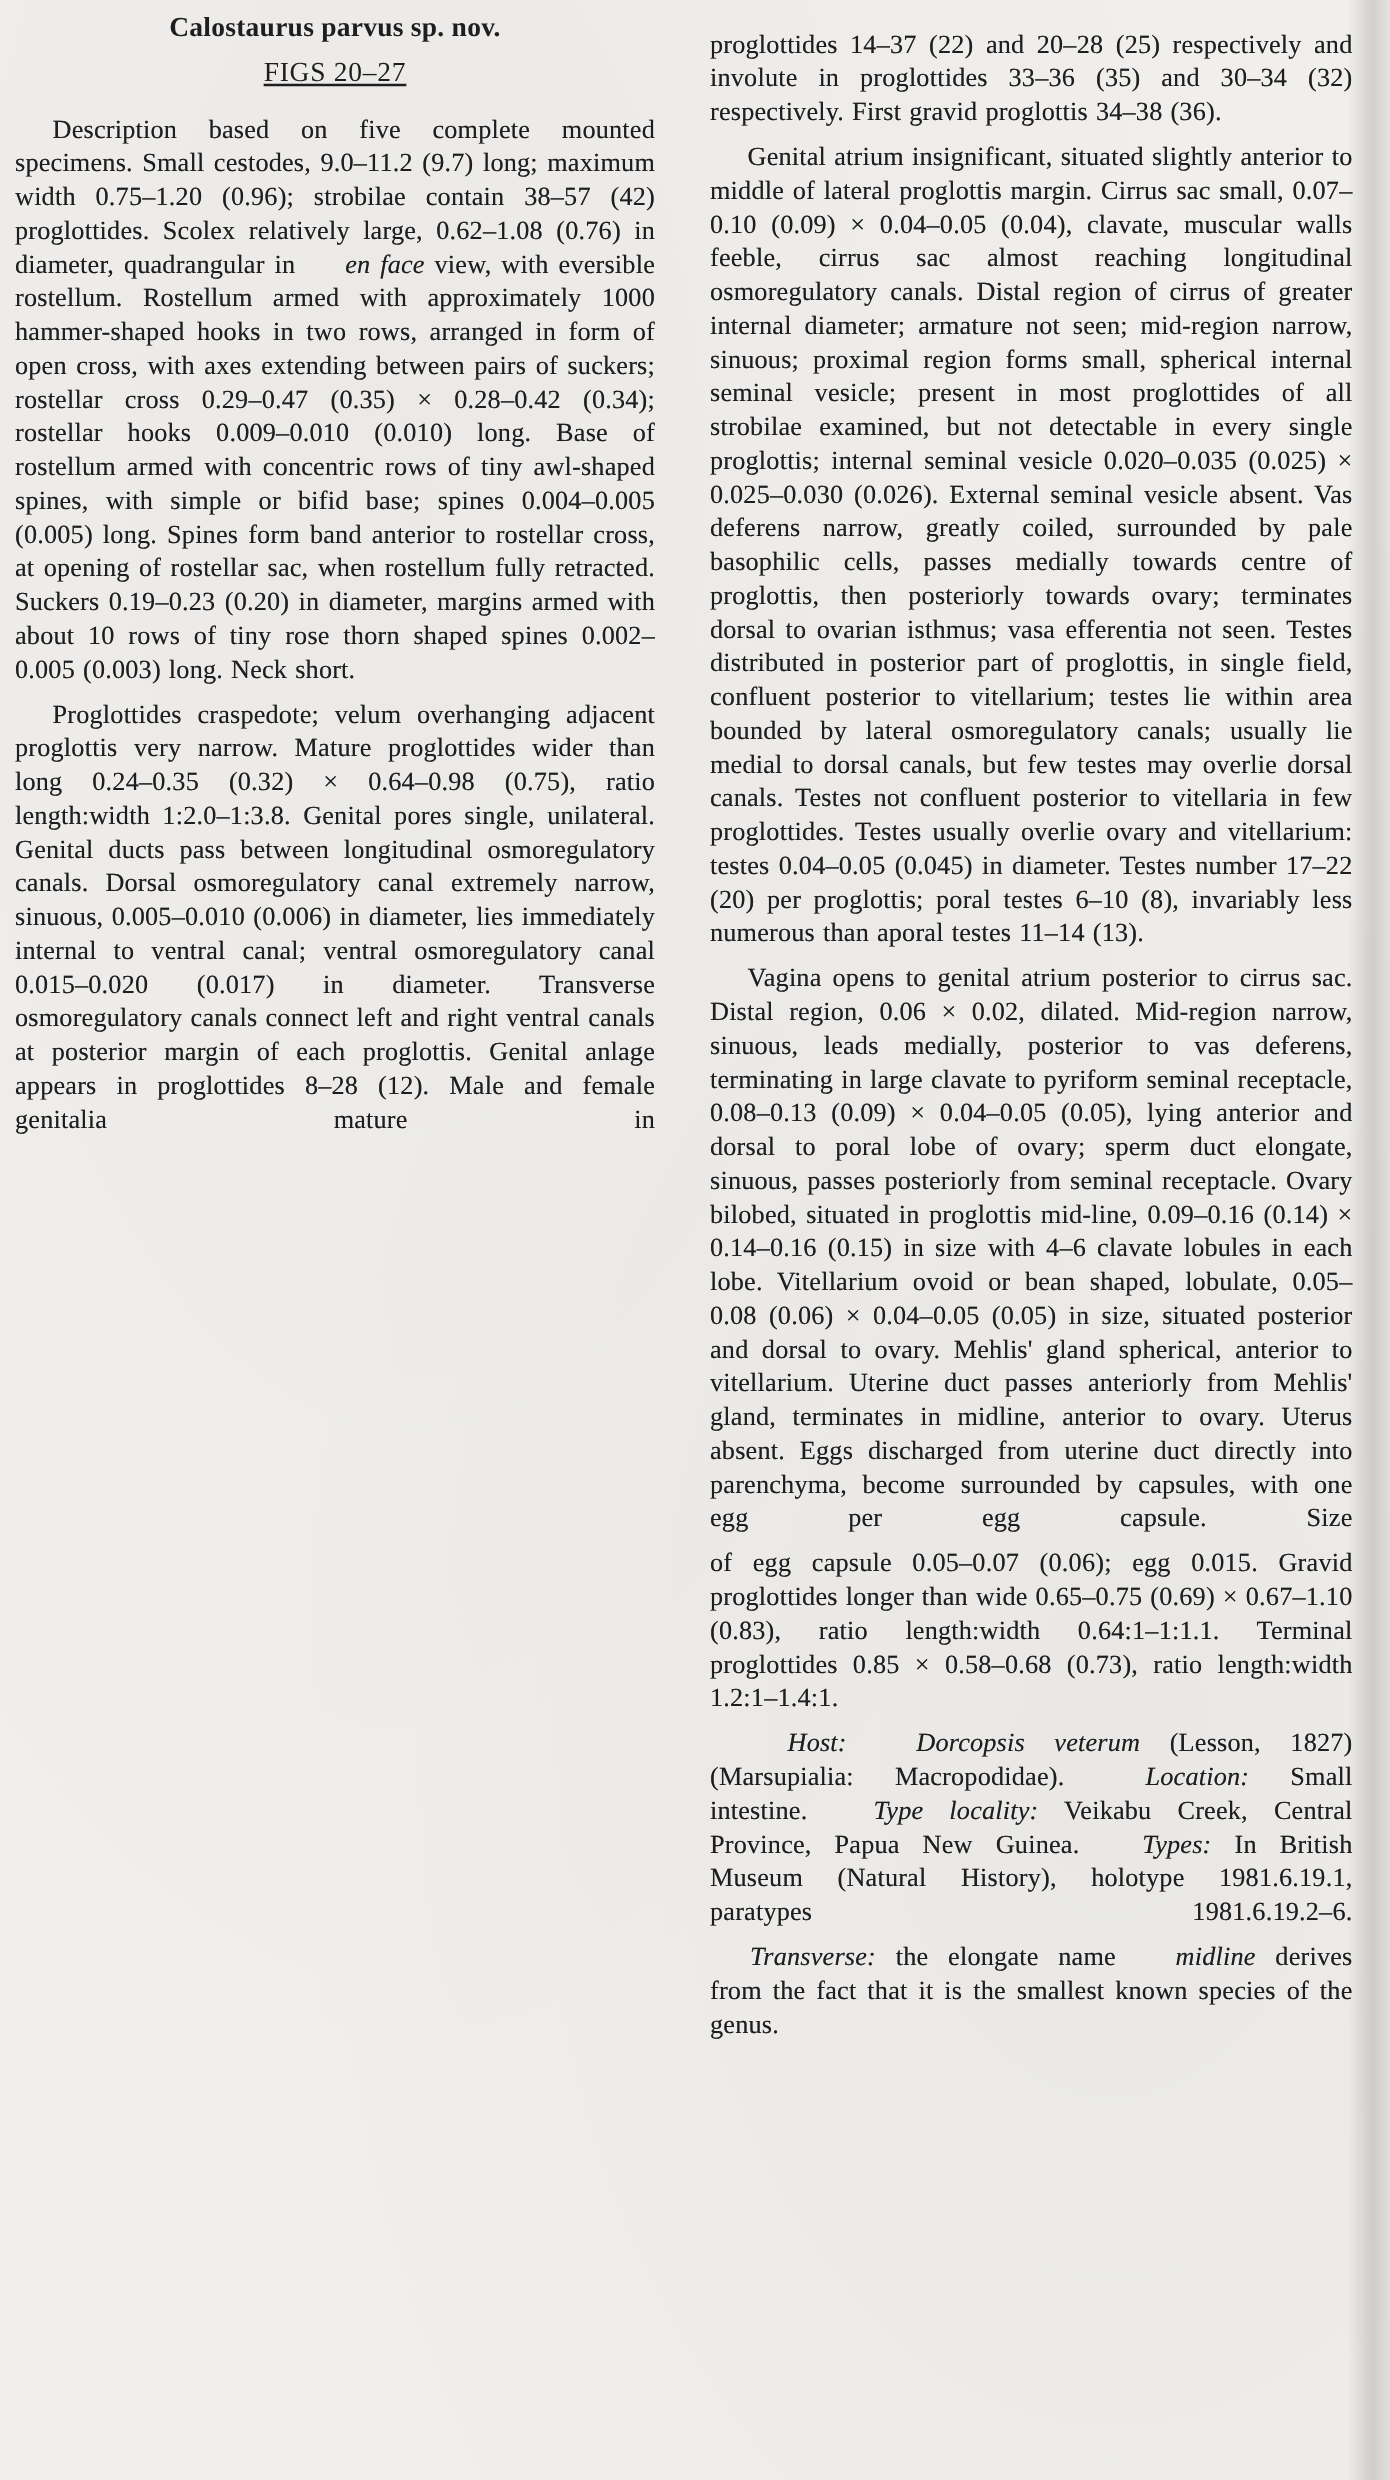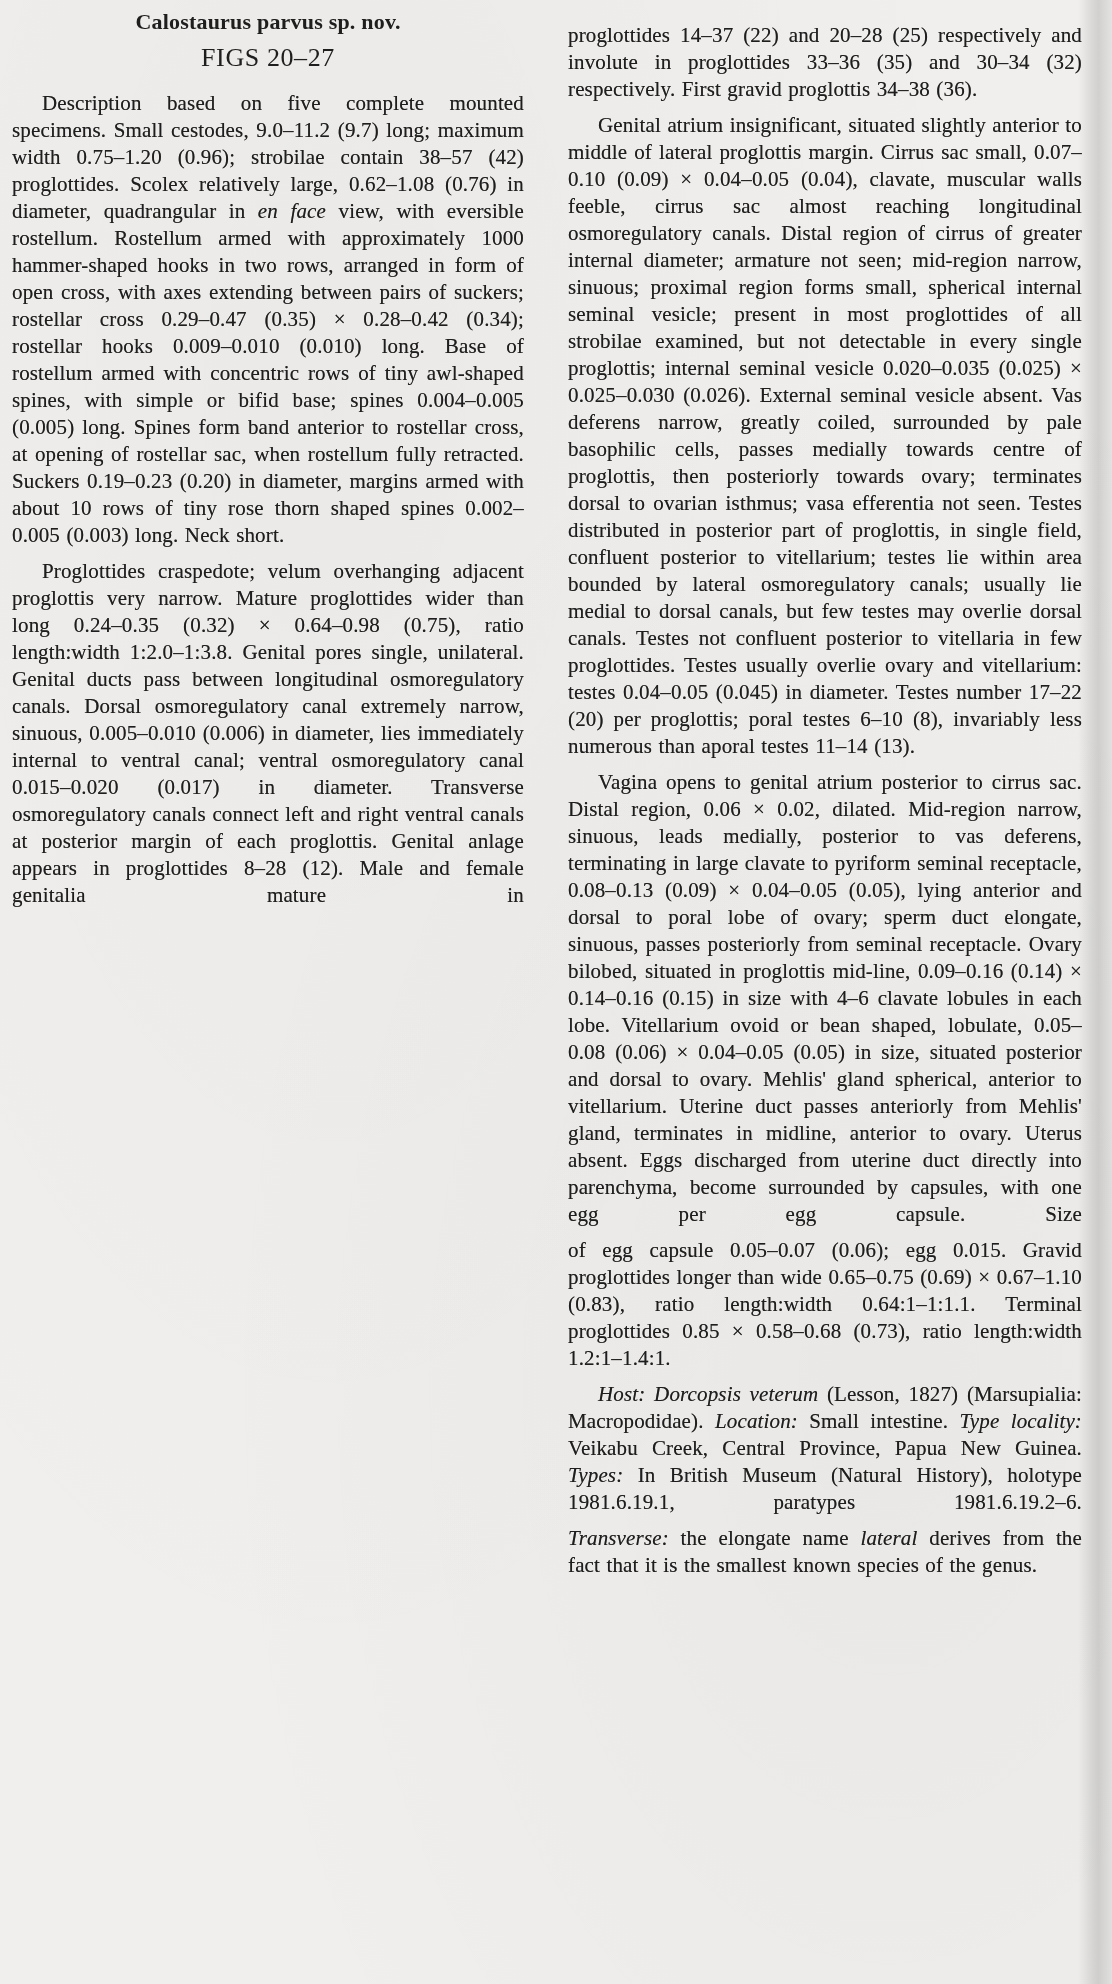--- a/index.html
+++ b/index.html
@@ -48,56 +48,57 @@
 
   .heading {
     text-align: center;
     font-weight: bold;
     font-size: 22px;
     line-height: 28px;
     letter-spacing: 0.2px;
   }
   .figs {
     text-align: center;
-    font-size: 26px;
+    font-size: 22px;
     line-height: 28px;
     margin-top: 8px;
     margin-bottom: 18px;
     letter-spacing: 0.6px;
+    text-decoration: underline;
   }
   p {
     margin: 0;
     font-size: 21px;
     line-height: 27px;
     text-align: justify;
     letter-spacing: 0.15px;
     word-spacing: 1px;
     text-shadow: 0 0 0.45px rgba(20,20,20,0.55);
   }
   p + p { margin-top: 9px; }
   .indent { text-indent: 30px; }
   .justify-last { text-align-last: justify; }
-  .italic { font-style: italic; }
+  .italic { font-style: italic; margin-left: 32px; }
 </style>
 </head>
 <body>
 
 <div class="page">
 
   <div class="col col-left">
     <div class="heading">Calostaurus parvus sp. nov.</div>
     <div class="figs">FIGS 20–27</div>
     <p class="indent"><span>Description based on five complete mounted specimens. Small cestodes, 9.0–11.2 (9.7) long; maximum width 0.75–1.20 (0.96); strobilae contain 38–57 (42) proglottides. Scolex relatively large, 0.62–1.08 (0.76) in diameter, quadrangular in </span><span class="italic">en face</span><span> view, with eversible rostellum. Rostellum armed with approximately 1000 hammer-shaped hooks in two rows, arranged in form of open cross, with axes extending between pairs of suckers; rostellar cross 0.29–0.47 (0.35) × 0.28–0.42 (0.34); rostellar hooks 0.009–0.010 (0.010) long. Base of rostellum armed with concentric rows of tiny awl-shaped spines, with simple or bifid base; spines 0.004–0.005 (0.005) long. Spines form band anterior to rostellar cross, at opening of rostellar sac, when rostellum fully retracted. Suckers 0.19–0.23 (0.20) in diameter, margins armed with about 10 rows of tiny rose thorn shaped spines 0.002–0.005 (0.003) long. Neck short.</span></p>
     <p class="indent justify-last"><span>Proglottides craspedote; velum overhanging adjacent proglottis very narrow. Mature proglottides wider than long 0.24–0.35 (0.32) × 0.64–0.98 (0.75), ratio length:width 1:2.0–1:3.8. Genital pores single, unilateral. Genital ducts pass between longitudinal osmoregulatory canals. Dorsal osmoregulatory canal extremely narrow, sinuous, 0.005–0.010 (0.006) in diameter, lies immediately internal to ventral canal; ventral osmoregulatory canal 0.015–0.020 (0.017) in diameter. Transverse osmoregulatory canals connect left and right ventral canals at posterior margin of each proglottis. Genital anlage appears in proglottides 8–28 (12). Male and female genitalia mature in</span></p>
   </div>
 
   <div class="col col-right">
     <p><span>proglottides 14–37 (22) and 20–28 (25) respectively and involute in proglottides 33–36 (35) and 30–34 (32) respectively. First gravid proglottis 34–38 (36).</span></p>
     <p class="indent"><span>Genital atrium insignificant, situated slightly anterior to middle of lateral proglottis margin. Cirrus sac small, 0.07–0.10 (0.09) × 0.04–0.05 (0.04), clavate, muscular walls feeble, cirrus sac almost reaching longitudinal osmoregulatory canals. Distal region of cirrus of greater internal diameter; armature not seen; mid-region narrow, sinuous; proximal region forms small, spherical internal seminal vesicle; present in most proglottides of all strobilae examined, but not detectable in every single proglottis; internal seminal vesicle 0.020–0.035 (0.025) × 0.025–0.030 (0.026). External seminal vesicle absent. Vas deferens narrow, greatly coiled, surrounded by pale basophilic cells, passes medially towards centre of proglottis, then posteriorly towards ovary; terminates dorsal to ovarian isthmus; vasa efferentia not seen. Testes distributed in posterior part of proglottis, in single field, confluent posterior to vitellarium; testes lie within area bounded by lateral osmoregulatory canals; usually lie medial to dorsal canals, but few testes may overlie dorsal canals. Testes not confluent posterior to vitellaria in few proglottides. Testes usually overlie ovary and vitellarium: testes 0.04–0.05 (0.045) in diameter. Testes number 17–22 (20) per proglottis; poral testes 6–10 (8), invariably less numerous than aporal testes 11–14 (13).</span></p>
     <p class="indent justify-last"><span>Vagina opens to genital atrium posterior to cirrus sac. Distal region, 0.06 × 0.02, dilated. Mid-region narrow, sinuous, leads medially, posterior to vas deferens, terminating in large clavate to pyriform seminal receptacle, 0.08–0.13 (0.09) × 0.04–0.05 (0.05), lying anterior and dorsal to poral lobe of ovary; sperm duct elongate, sinuous, passes posteriorly from seminal receptacle. Ovary bilobed, situated in proglottis mid-line, 0.09–0.16 (0.14) × 0.14–0.16 (0.15) in size with 4–6 clavate lobules in each lobe. Vitellarium ovoid or bean shaped, lobulate, 0.05–0.08 (0.06) × 0.04–0.05 (0.05) in size, situated posterior and dorsal to ovary. Mehlis' gland spherical, anterior to vitellarium. Uterine duct passes anteriorly from Mehlis' gland, terminates in midline, anterior to ovary. Uterus absent. Eggs discharged from uterine duct directly into parenchyma, become surrounded by capsules, with one egg per egg capsule. Size</span></p>
     <p><span>of egg capsule 0.05–0.07 (0.06); egg 0.015. Gravid proglottides longer than wide 0.65–0.75 (0.69) × 0.67–1.10 (0.83), ratio length:width 0.64:1–1:1.1. Terminal proglottides 0.85 × 0.58–0.68 (0.73), ratio length:width 1.2:1–1.4:1.</span></p>
     <p class="indent justify-last"><span class="italic">Host:</span><span> </span><span class="italic">Dorcopsis veterum</span><span> (Lesson, 1827) (Marsupialia: Macropodidae). </span><span class="italic">Location:</span><span> Small intestine. </span><span class="italic">Type locality:</span><span> Veikabu Creek, Central Province, Papua New Guinea. </span><span class="italic">Types:</span><span> In British Museum (Natural History), holotype 1981.6.19.1, paratypes 1981.6.19.2–6.</span></p>
-    <p><span class="italic">Transverse:</span><span> the elongate name </span><span class="italic">lateral</span><span> derives from the fact that it is the smallest known species of the genus.</span></p>
+    <p><span class="italic">Transverse:</span><span> the elongate name </span><span class="italic">midline</span><span> derives from the fact that it is the smallest known species of the genus.</span></p>
   </div>
 
   <div class="gutter"></div>
 
 </div>
 
 </body></html>

